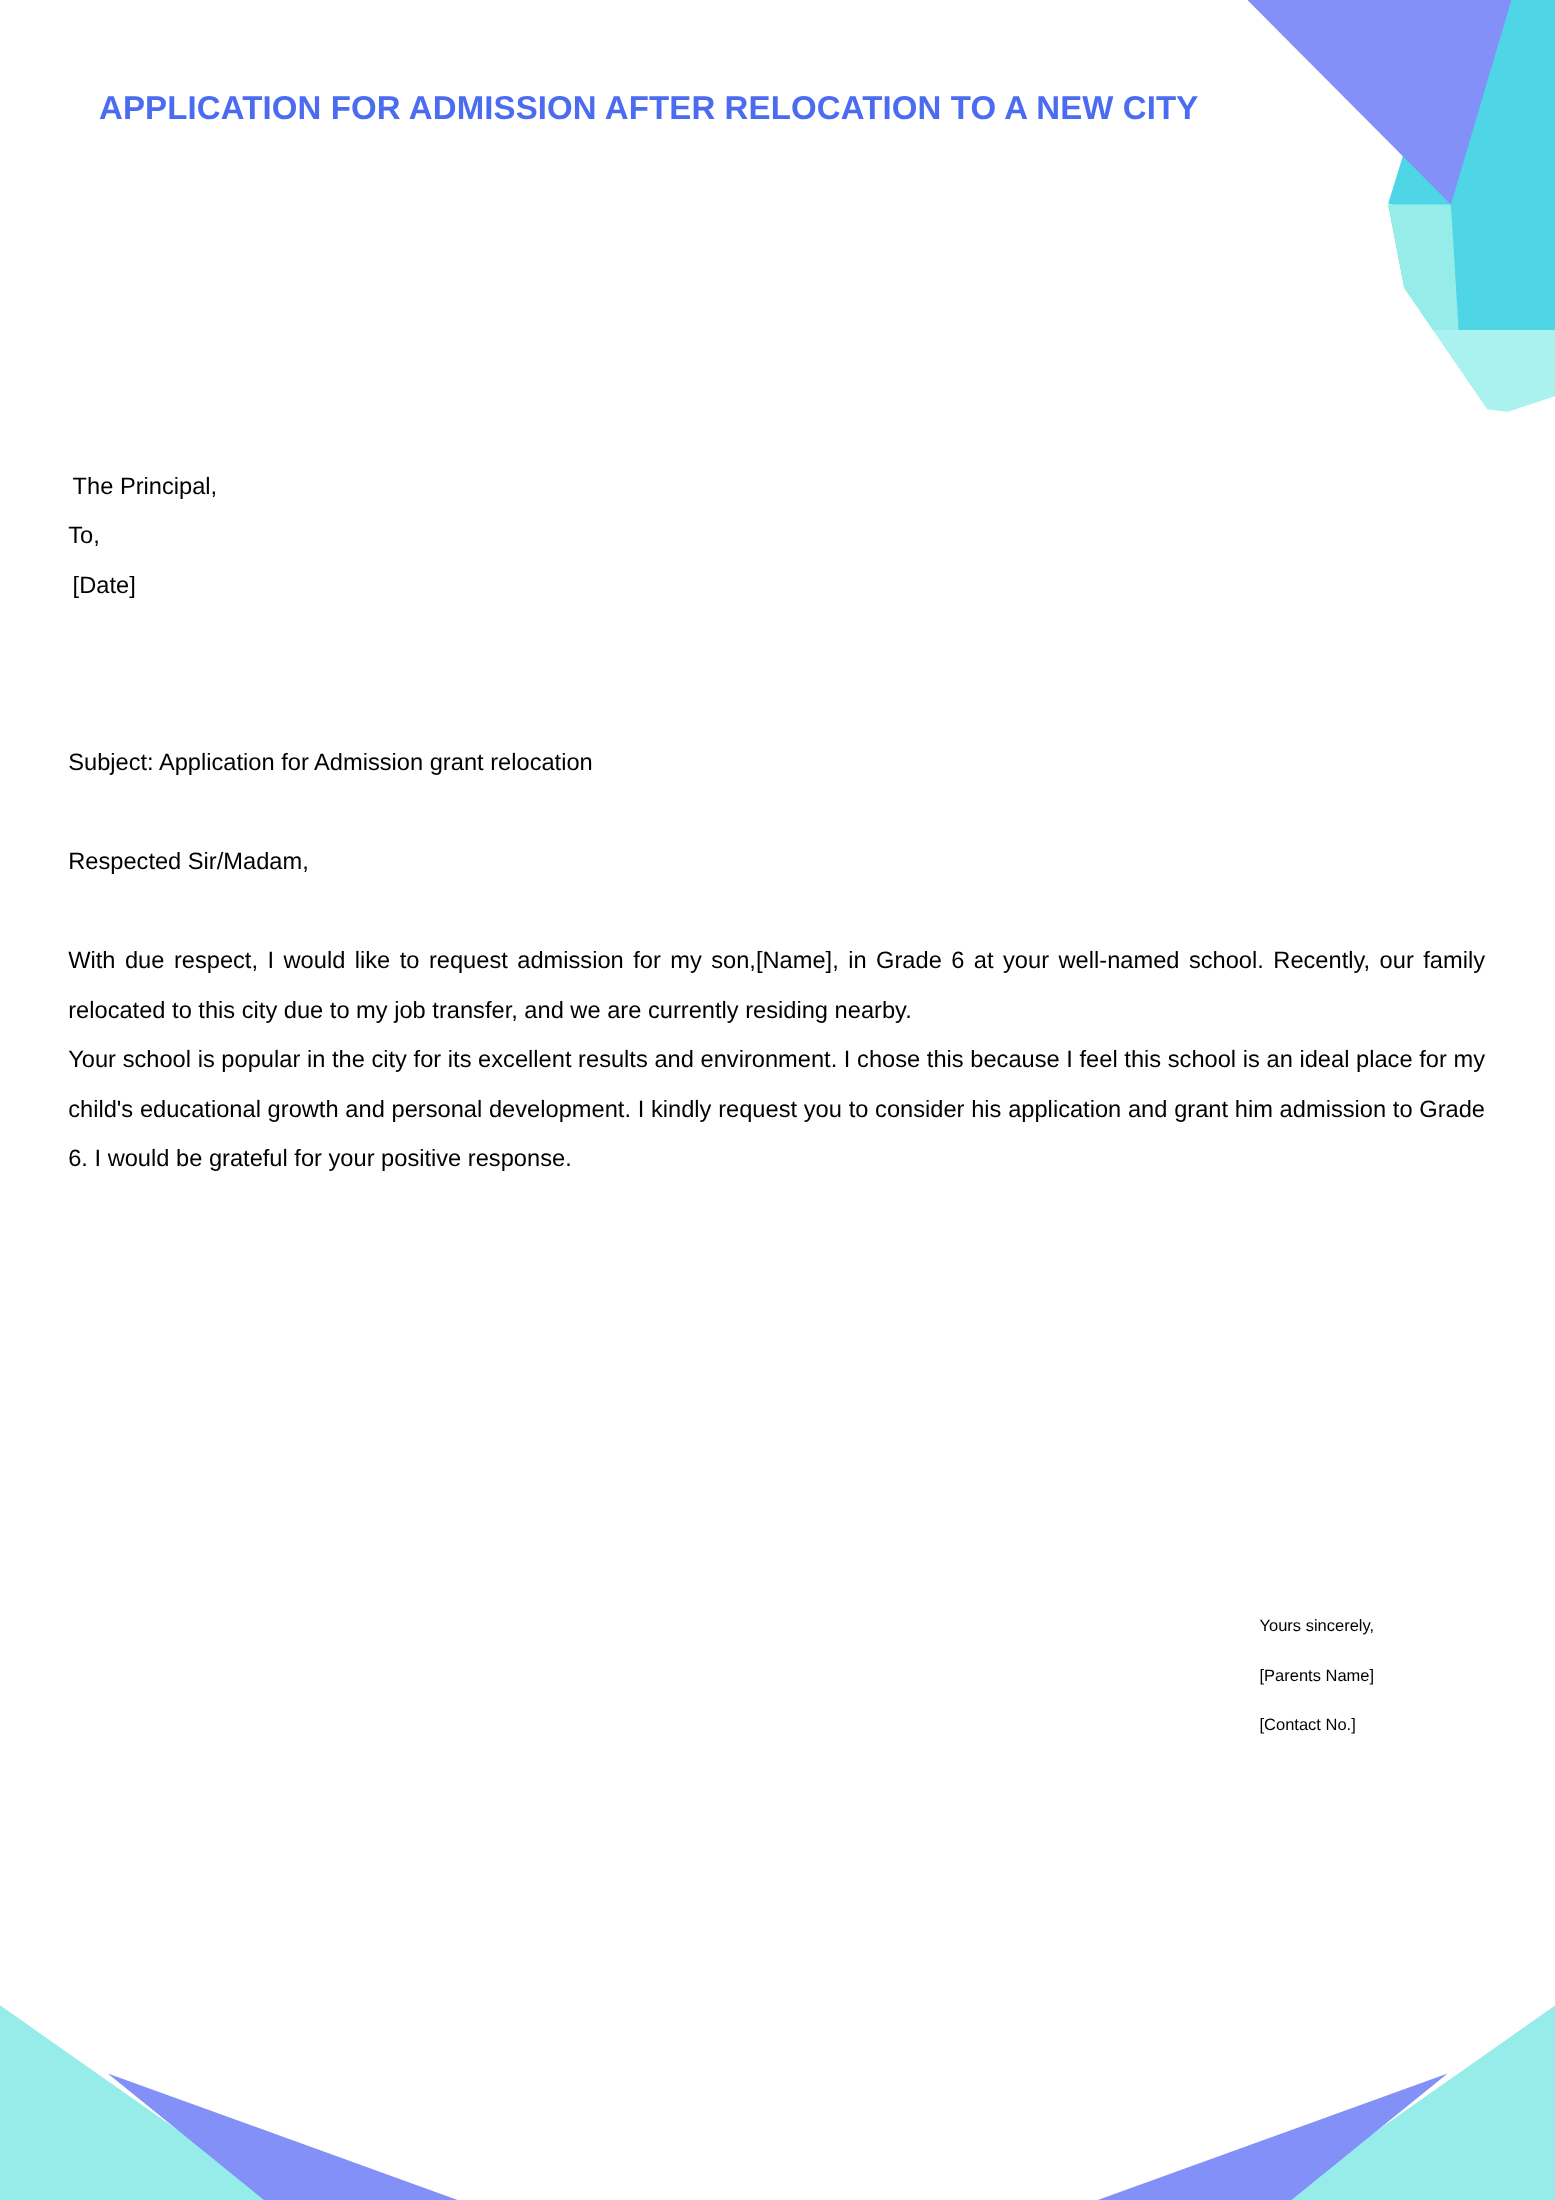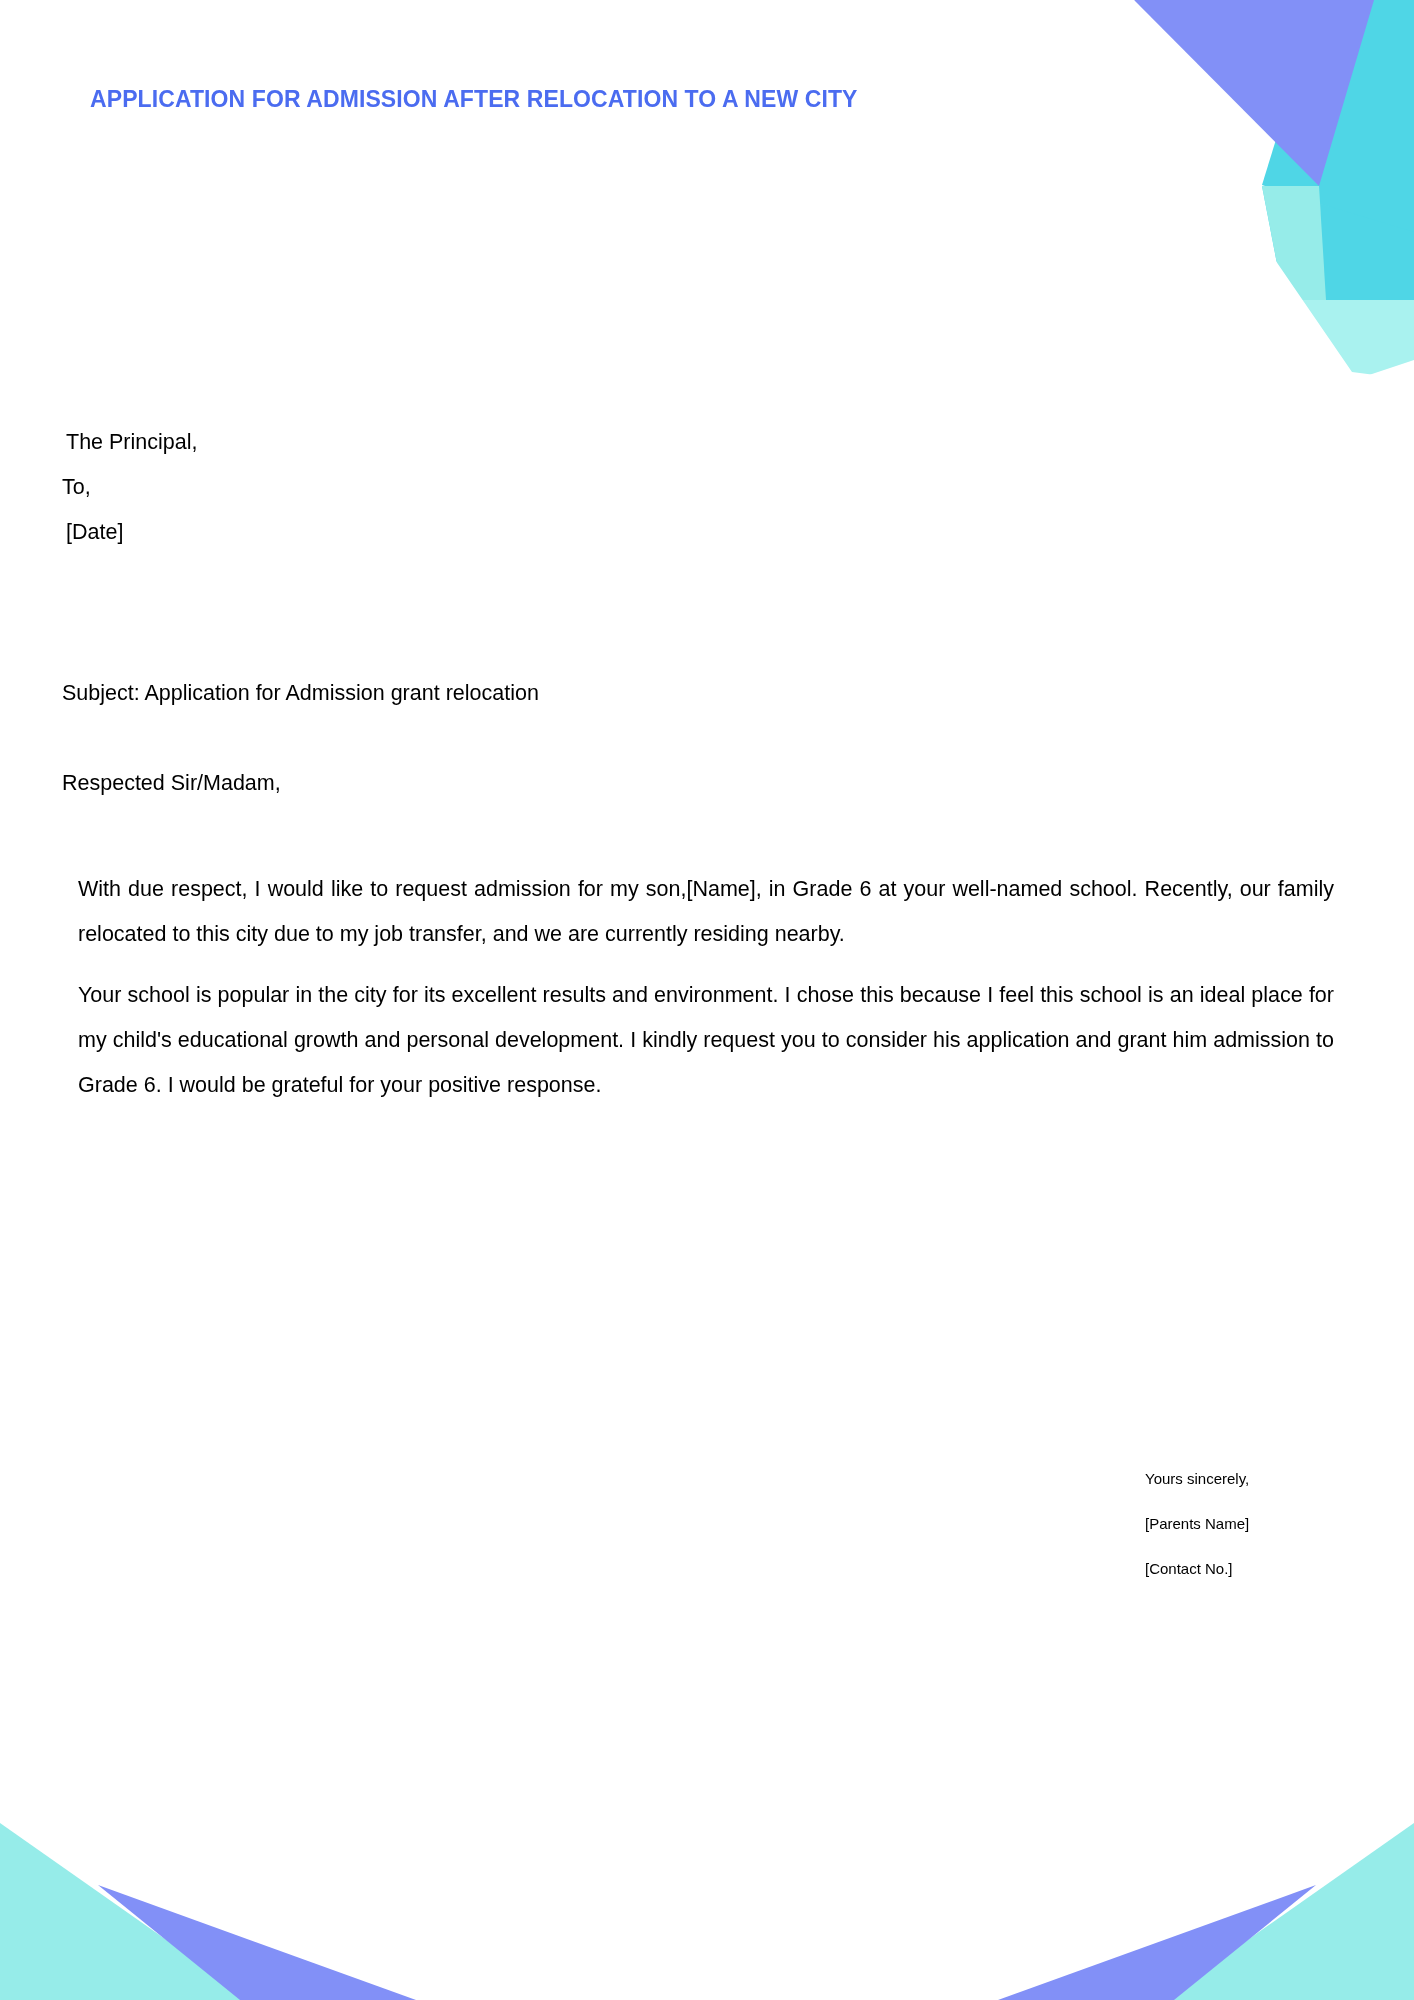--- a/index.html
+++ b/index.html
@@ -30,21 +30,21 @@
   
   #title-block {
     position: absolute;
     left: 90px;
     top: 74px;
     width: 1000px;
   }
   #doc-title {
     margin: 0;
     font-family: "Liberation Sans", sans-serif;
-    font-size: 23px;
+    font-size: 30px;
     font-weight: bold;
     line-height: 50px;
     letter-spacing: 0.1px;
     color: #4b6cf0;
     text-transform: uppercase;
   }
 
   
   #letter-body {
     position: absolute;
@@ -68,21 +68,21 @@
 
   .spacer-lg { height: 116px; }
   .spacer-md { height: 45px; }
   .spacer-sm { height: 45px; }
 
   .line {
     white-space: pre;
   }
 
   p.para {
-    margin: 16px;
+    margin: 0;
     text-align: justify;
     text-justify: inter-word;
   }
 
   
   #signature-block {
     position: absolute;
     left: 1145px;
     top: 1456px;
     font-size: 15px;

